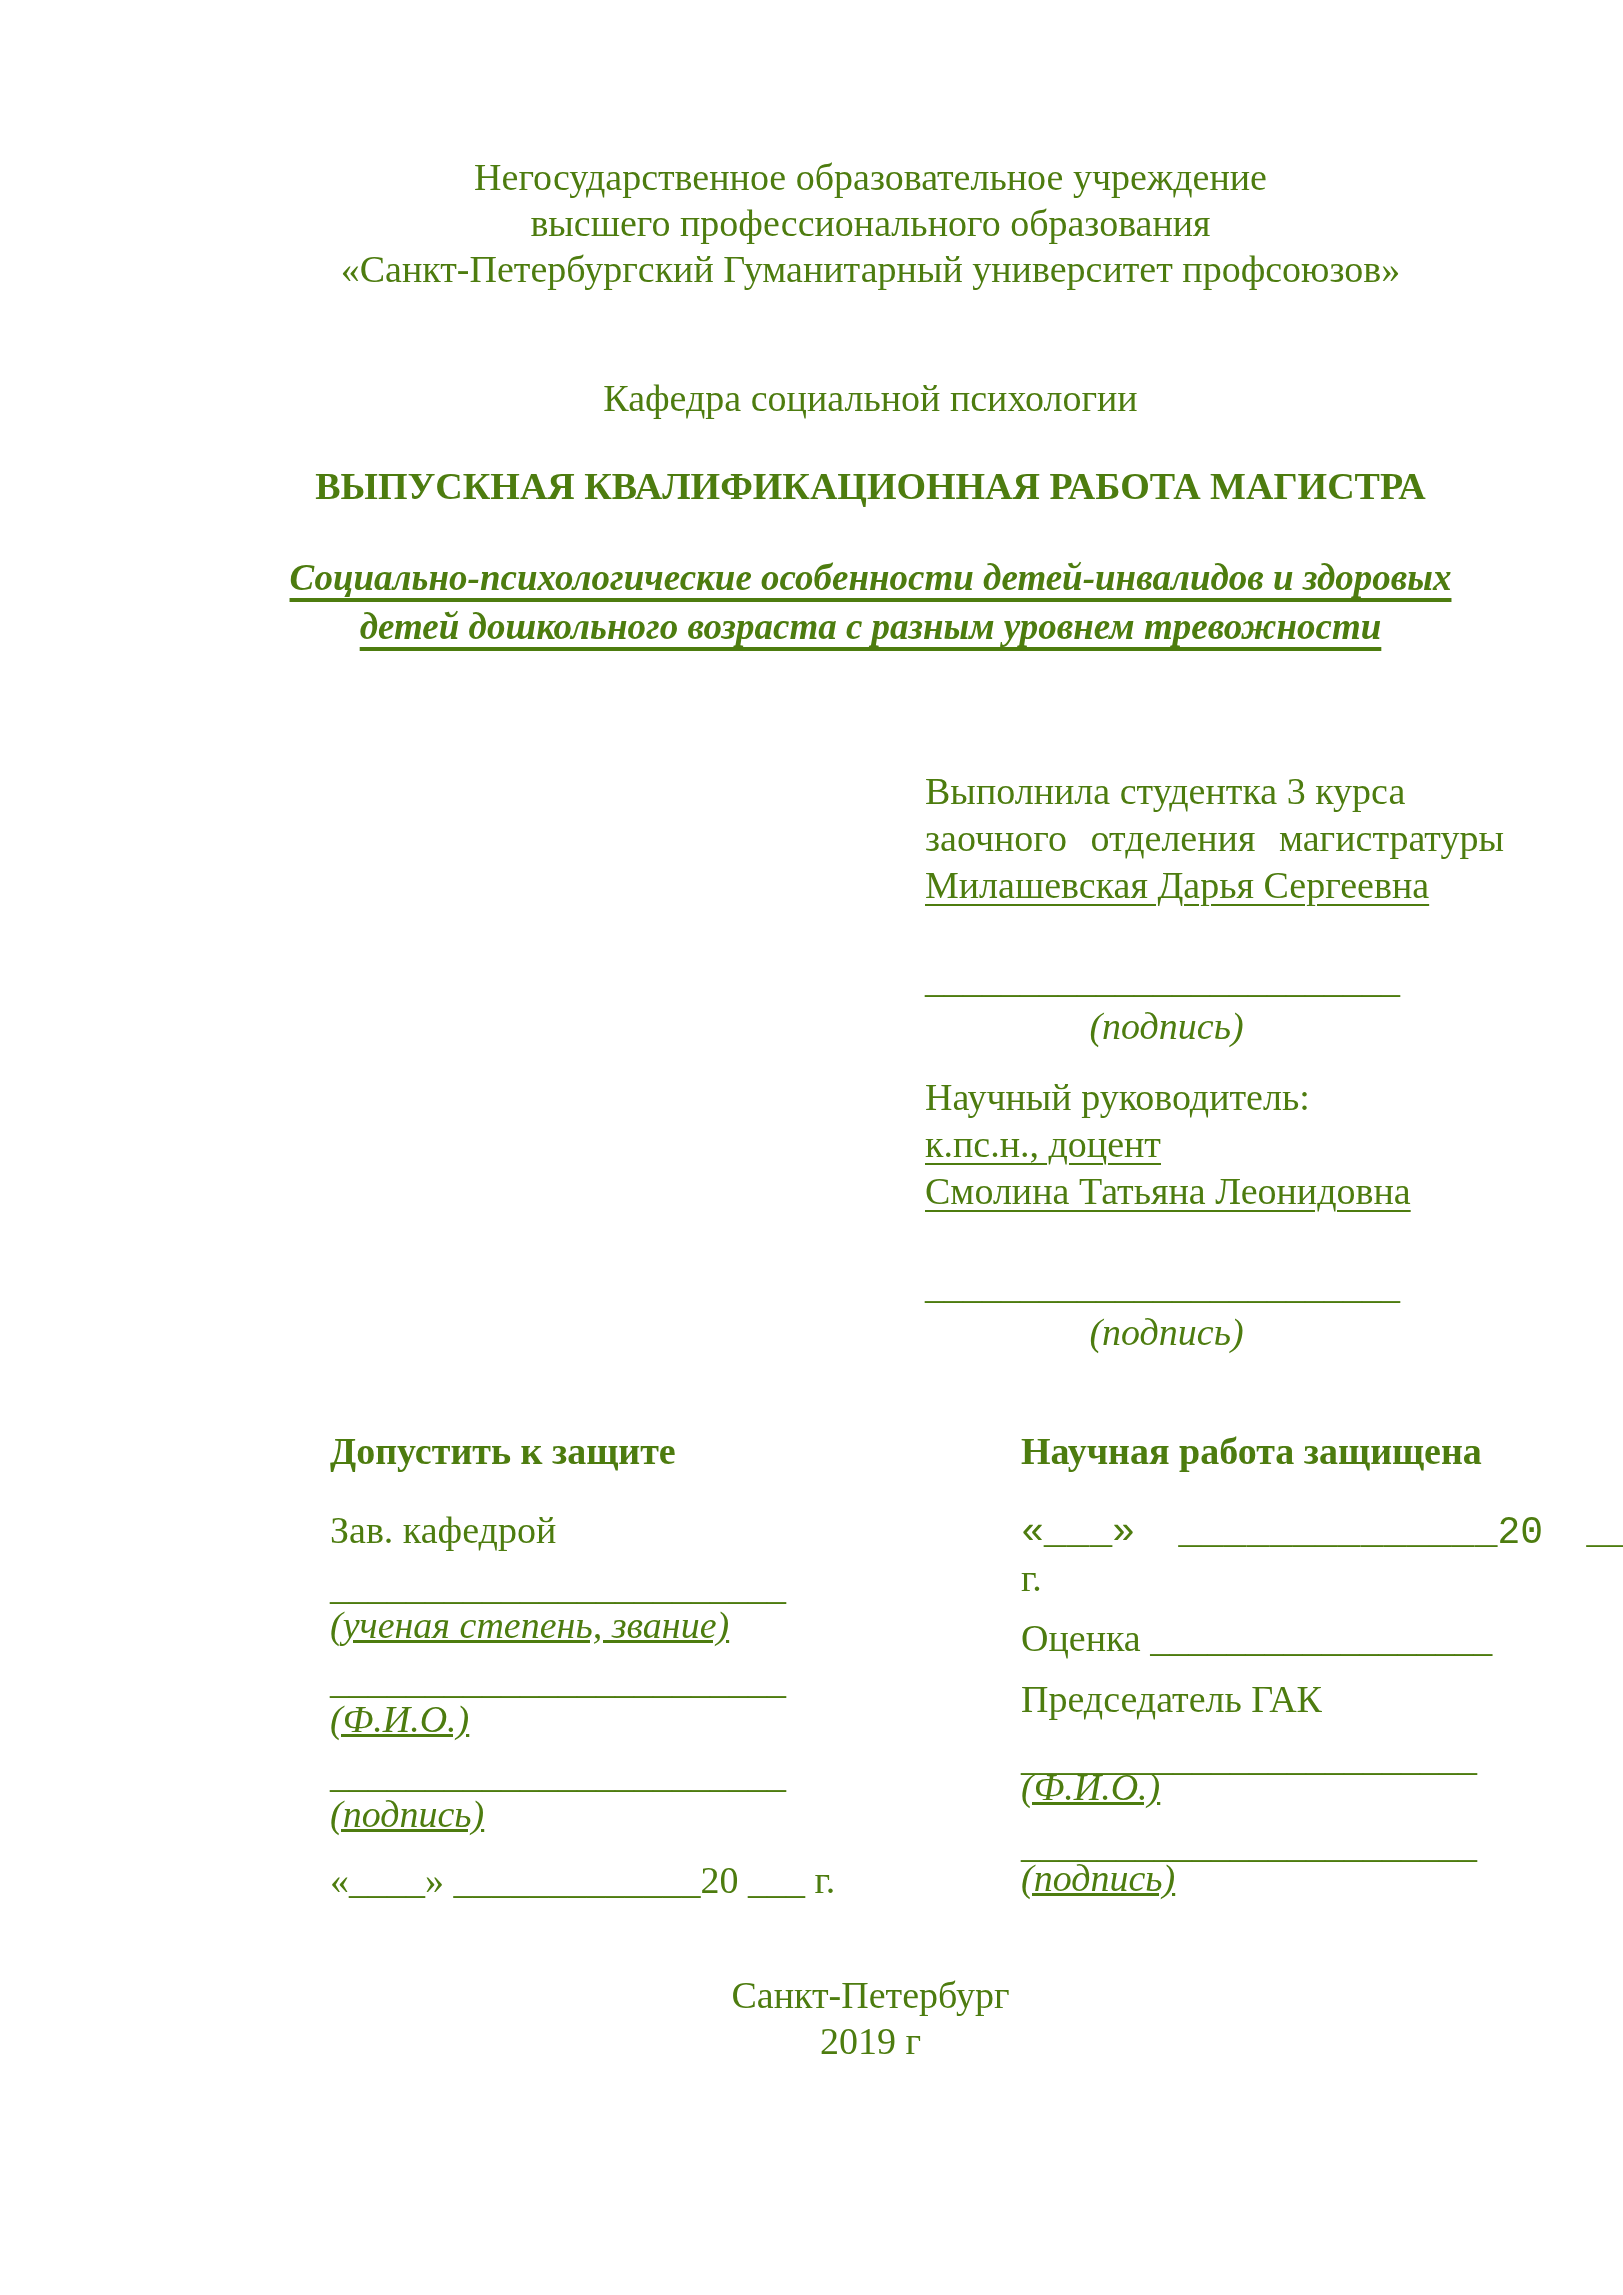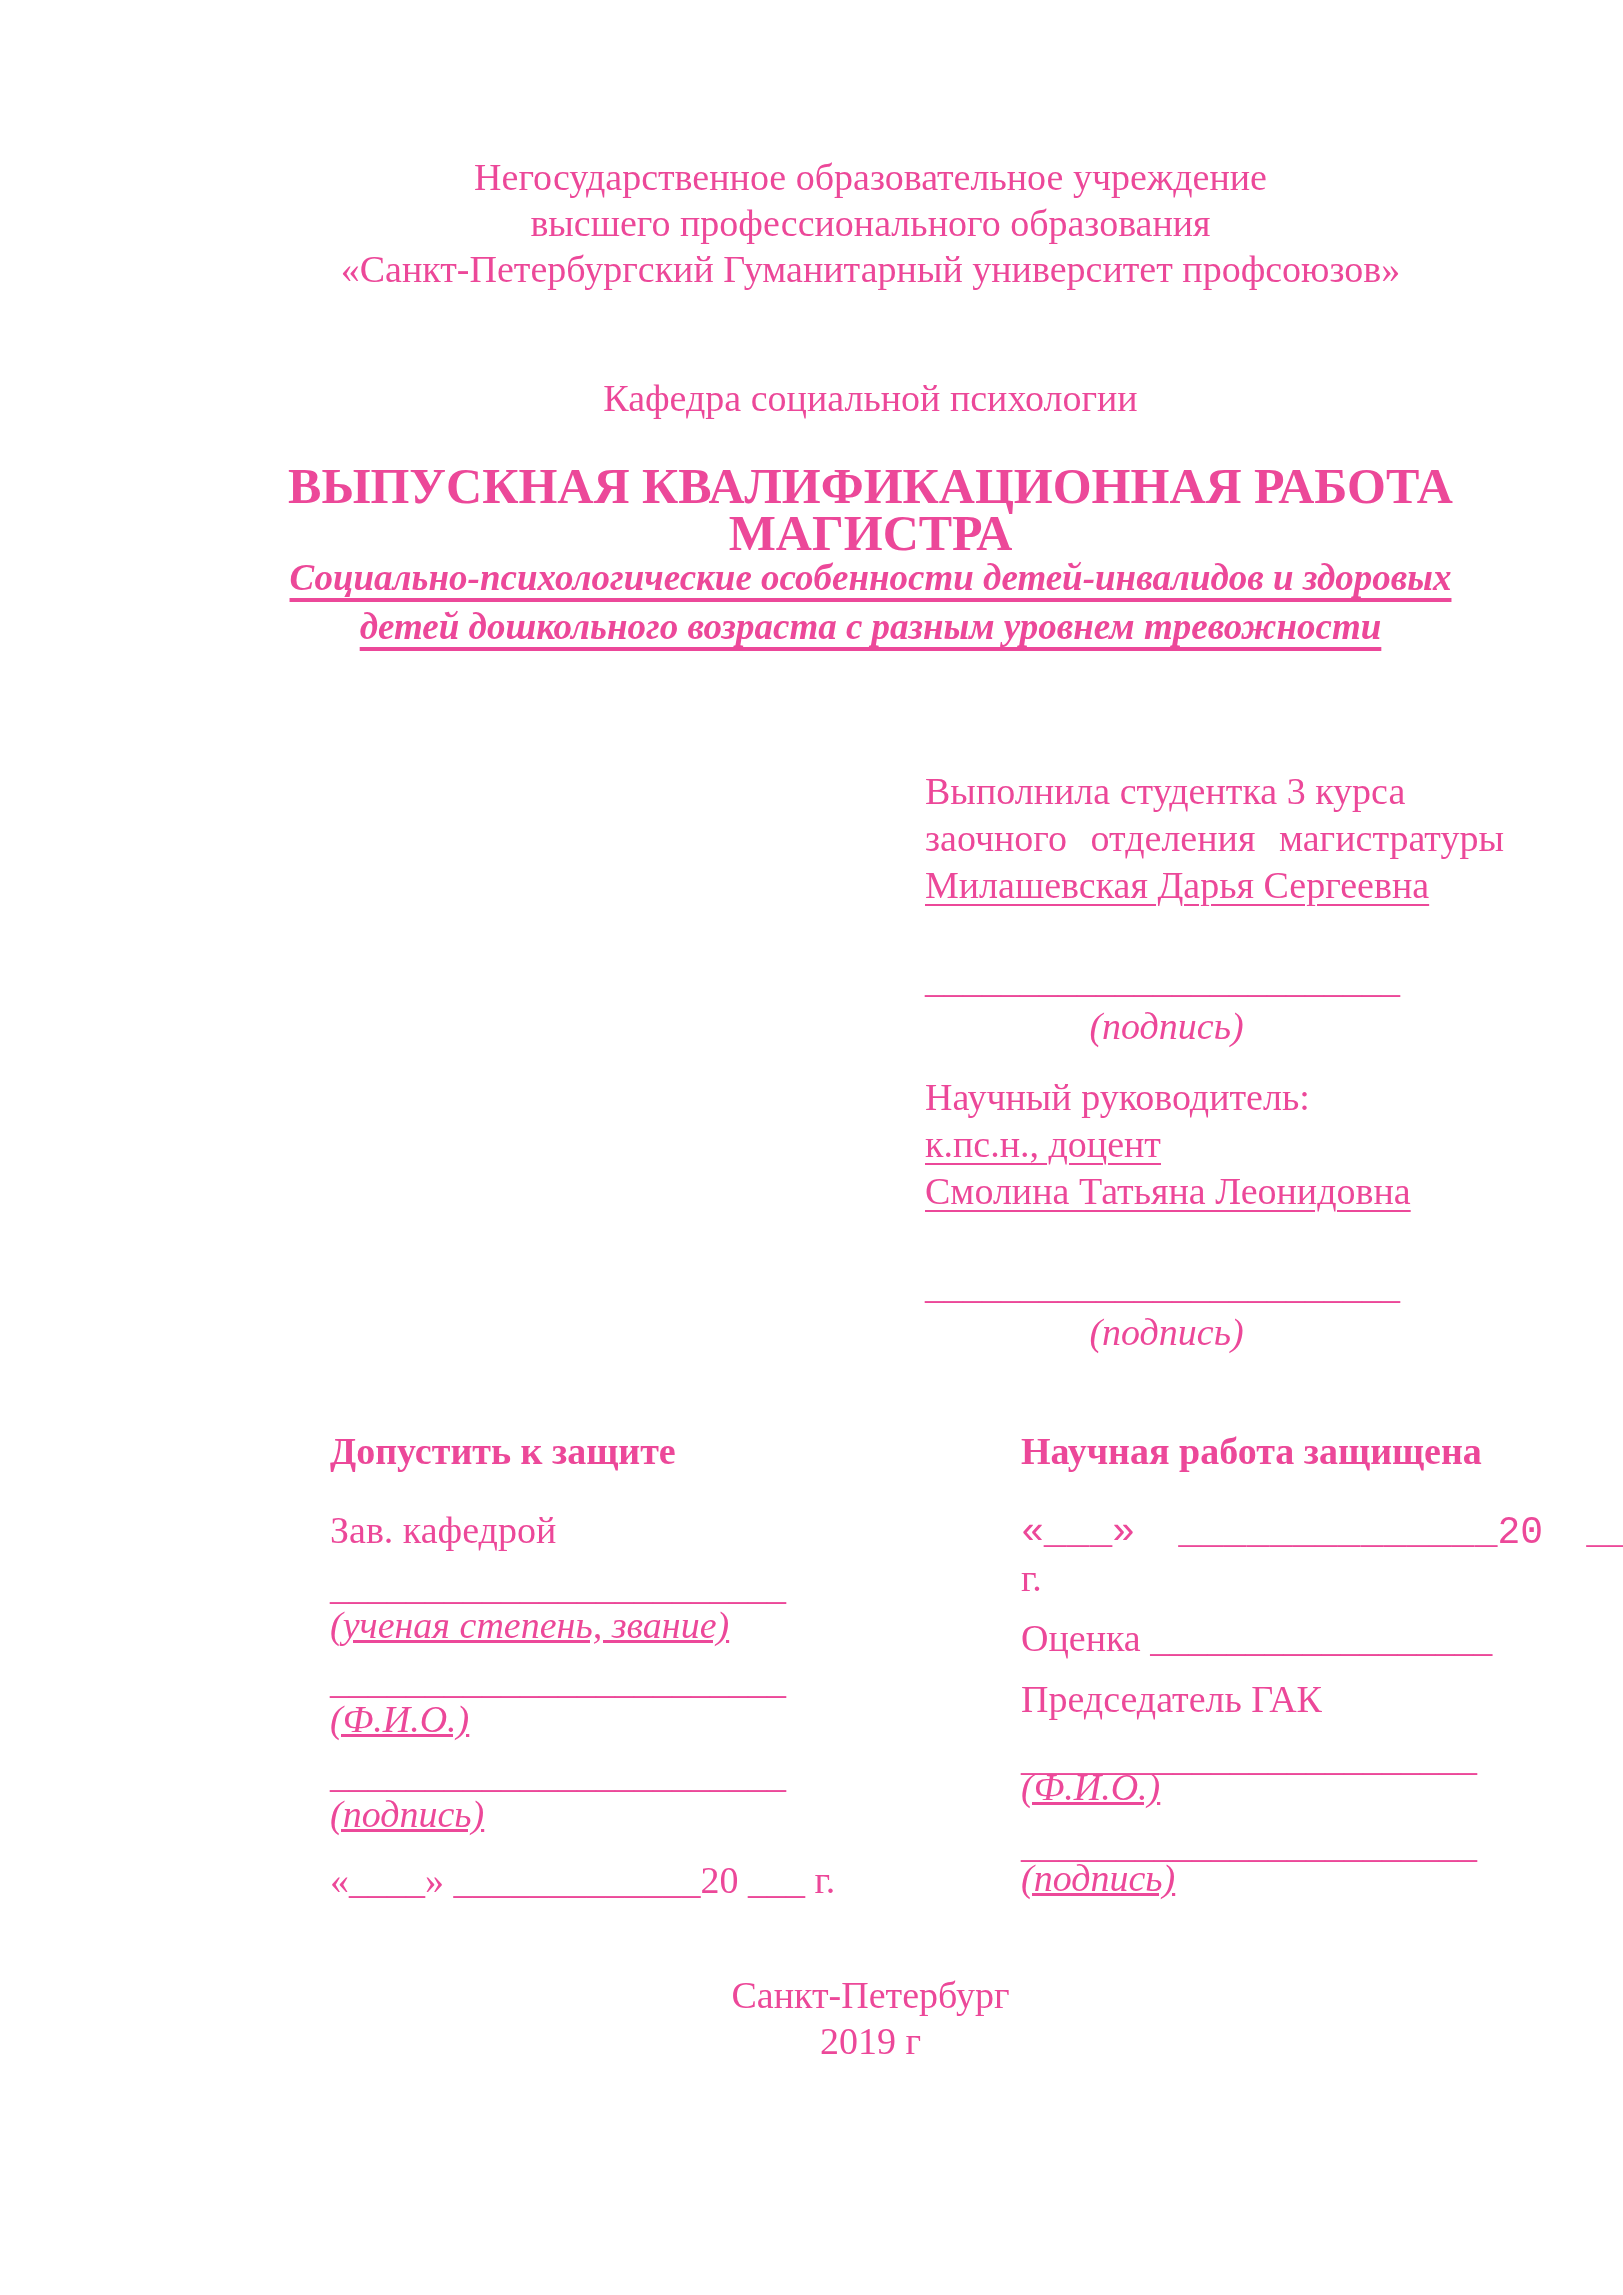--- a/index.html
+++ b/index.html
@@ -1,29 +1,29 @@
 <!DOCTYPE html>
 <html style="font-size:12.6px"><head>
 <meta charset="utf-8">
 <style>
   html, body { margin:0; padding:0; background:#ffffff; }
   .page {
     position:relative;
     width:1623px; height:2295px;
     background:#ffffff;
-    color:#ec4899;
+    color:#4d7c0f;
     font-family:"Liberation Serif","DejaVu Serif",serif;
     font-size:38px;
     overflow:hidden;
   }
   .abs { position:absolute; }
   .centered { left:236px; right:118px; text-align:center; }
   .header-block { top:154px; line-height:46px; }
   .department-line { top:375px; line-height:46px; }
-  .worktype-line { top:463px; line-height:47px; font-weight:bold; font-size:50px; }
+  .worktype-line { top:463px; line-height:47px; font-weight:bold; font-size:38px; }
   .title-block { top:553px; line-height:49px; font-weight:bold; font-style:italic; font-size:37px; }
   .title-underline { text-decoration:underline; text-decoration-thickness:3.9px; text-underline-offset:7.9px; }
 
   .student-block { left:925px; top:768px; width:579px; line-height:47px; }
   .supervisor-block { left:925px; top:1074px; width:579px; line-height:47px; }
   .justify-line { text-align:justify; text-align-last:justify; }
   .name-underline { text-decoration:underline; text-decoration-thickness:2.4px; text-underline-offset:5.5px; }
   .blank-row { margin-top:47px; }
   .caption-center { width:483px; text-align:center; font-style:italic; }
   .italic { font-style:italic;text-decoration:underline; }

